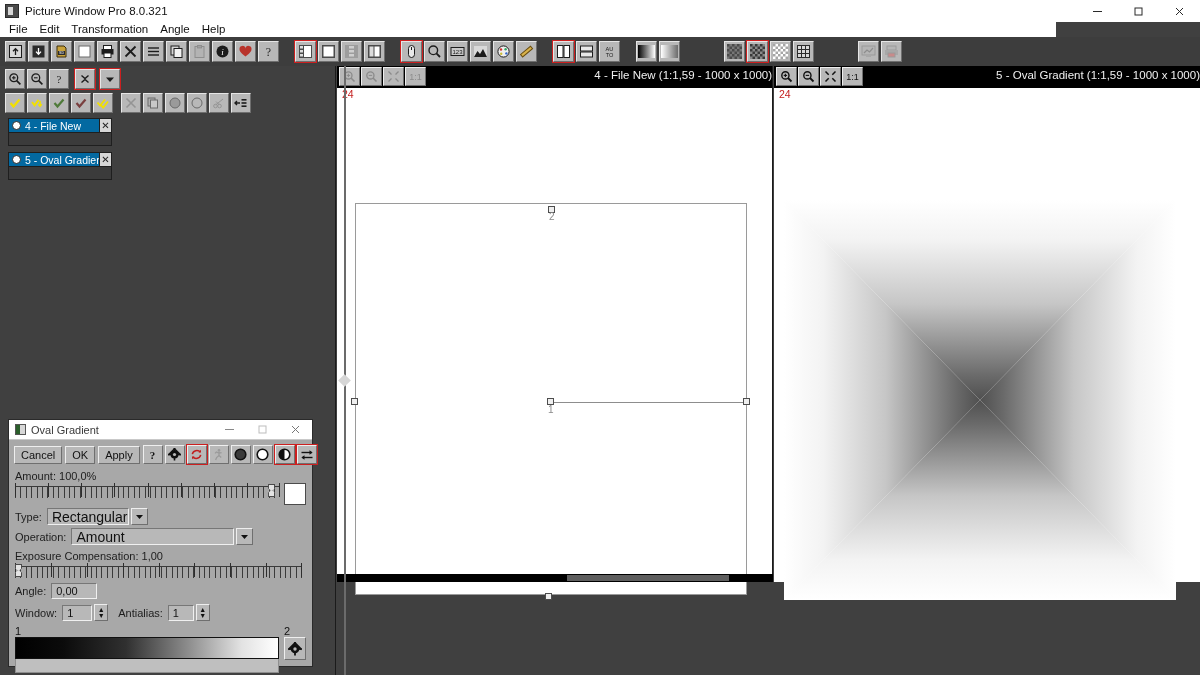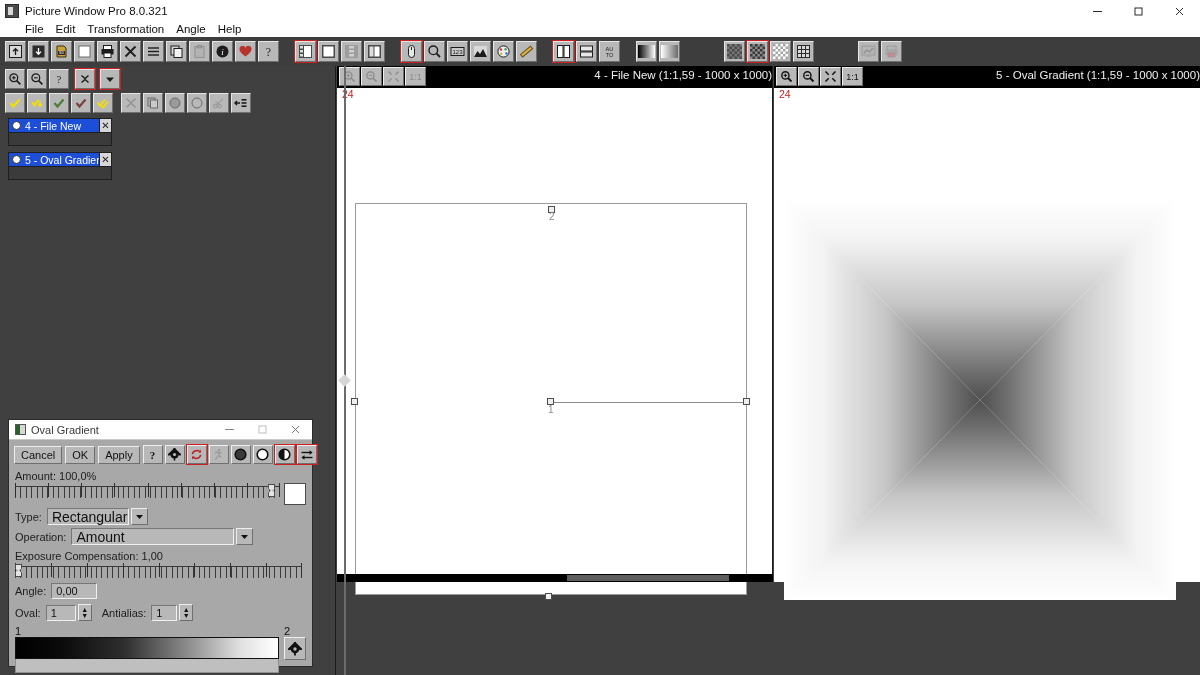--- a/index.html
+++ b/index.html
@@ -27,22 +27,22 @@
     content:"";position:absolute;left:2px;top:2px;width:5px;height:8px;background:#d8d8d8;
   }
   .app-title{ font-size:11.5px; color:#111; }
   .wincontrols{ margin-left:auto; display:flex; height:22px; }
   .wc{ width:41px;height:22px;display:flex;align-items:center;justify-content:center;
        color:#2a2a2a; font-size:12px; }
   .wc svg{ display:block; }
 
   
   .menubar{
-    position:absolute; left:0; top:22px; width:1200px; height:15px;
-    background:#ffffff; display:flex; align-items:center; padding-left:19px;
+    position:absolute; left:0; top:22px; width:1056px; height:15px;
+    background:#ffffff; display:flex; align-items:center; padding-left:3px;
   }
   .menu-item{ color:#111; font-size:11.5px; padding:0 6px; line-height:15px; }
 
   
   .maintoolbar{
     position:absolute; left:0; top:37px; width:1200px; height:29px;
     background:#3d3d3d; display:flex; align-items:center;
   }
   .tb-group{ display:flex; align-items:center; }
   .tb-gap{ width:14px; }
@@ -77,21 +77,21 @@
   }
   .minibtn.sel{ box-shadow:0 0 0 1px #cc1f1f; }
   .minibtn.dis{ color:#949494; }
 
   
   .imglist{ padding:5px 0 0 8px; }
   .imgitem{
     width:104px; height:15px; margin-bottom:0px;
     display:flex; align-items:center;
     border:1px solid #1f1f1f;
-    background:#1d4ed8;
+    background:#0369a1;
     position:relative;
   }
   .imgitem .radio{
     width:9px;height:9px;border-radius:50%;background:#fff;border:1px solid #2a2a2a;
     margin-left:3px;margin-right:4px;flex:none;
   }
   .imgitem .nm{ font-size:10.5px;color:#ffffff;white-space:nowrap;overflow:hidden;flex:1; }
   .imgitem .cls{
     width:12px;height:13px;display:flex;align-items:center;justify-content:center;
     background:#d7d7d7;color:#222;font-size:10px;flex:none;border-left:1px solid #1f1f1f;
@@ -881,21 +881,21 @@
           <div class="thumb" style="left:0%"></div>
         </div>
       </div>
 
       <div class="field-row" style="padding-top:5px">
         <span class="fl">Angle:</span>
         <div class="textin" style="width:46px">0,00</div>
       </div>
 
       <div class="field-row" style="padding-top:5px">
-        <span class="fl">Oval:</span>
+        <span class="fl">Window:</span>
         <div class="textin" style="width:30px">1</div>
         <div class="spin">
             <span>▲</span>
             <span>▼</span>
           </div>
         <span class="fl" style="margin-left:10px">Antialias:</span>
         <div class="textin" style="width:26px">1</div>
         <div class="spin">
             <span>▲</span>
             <span>▼</span>

